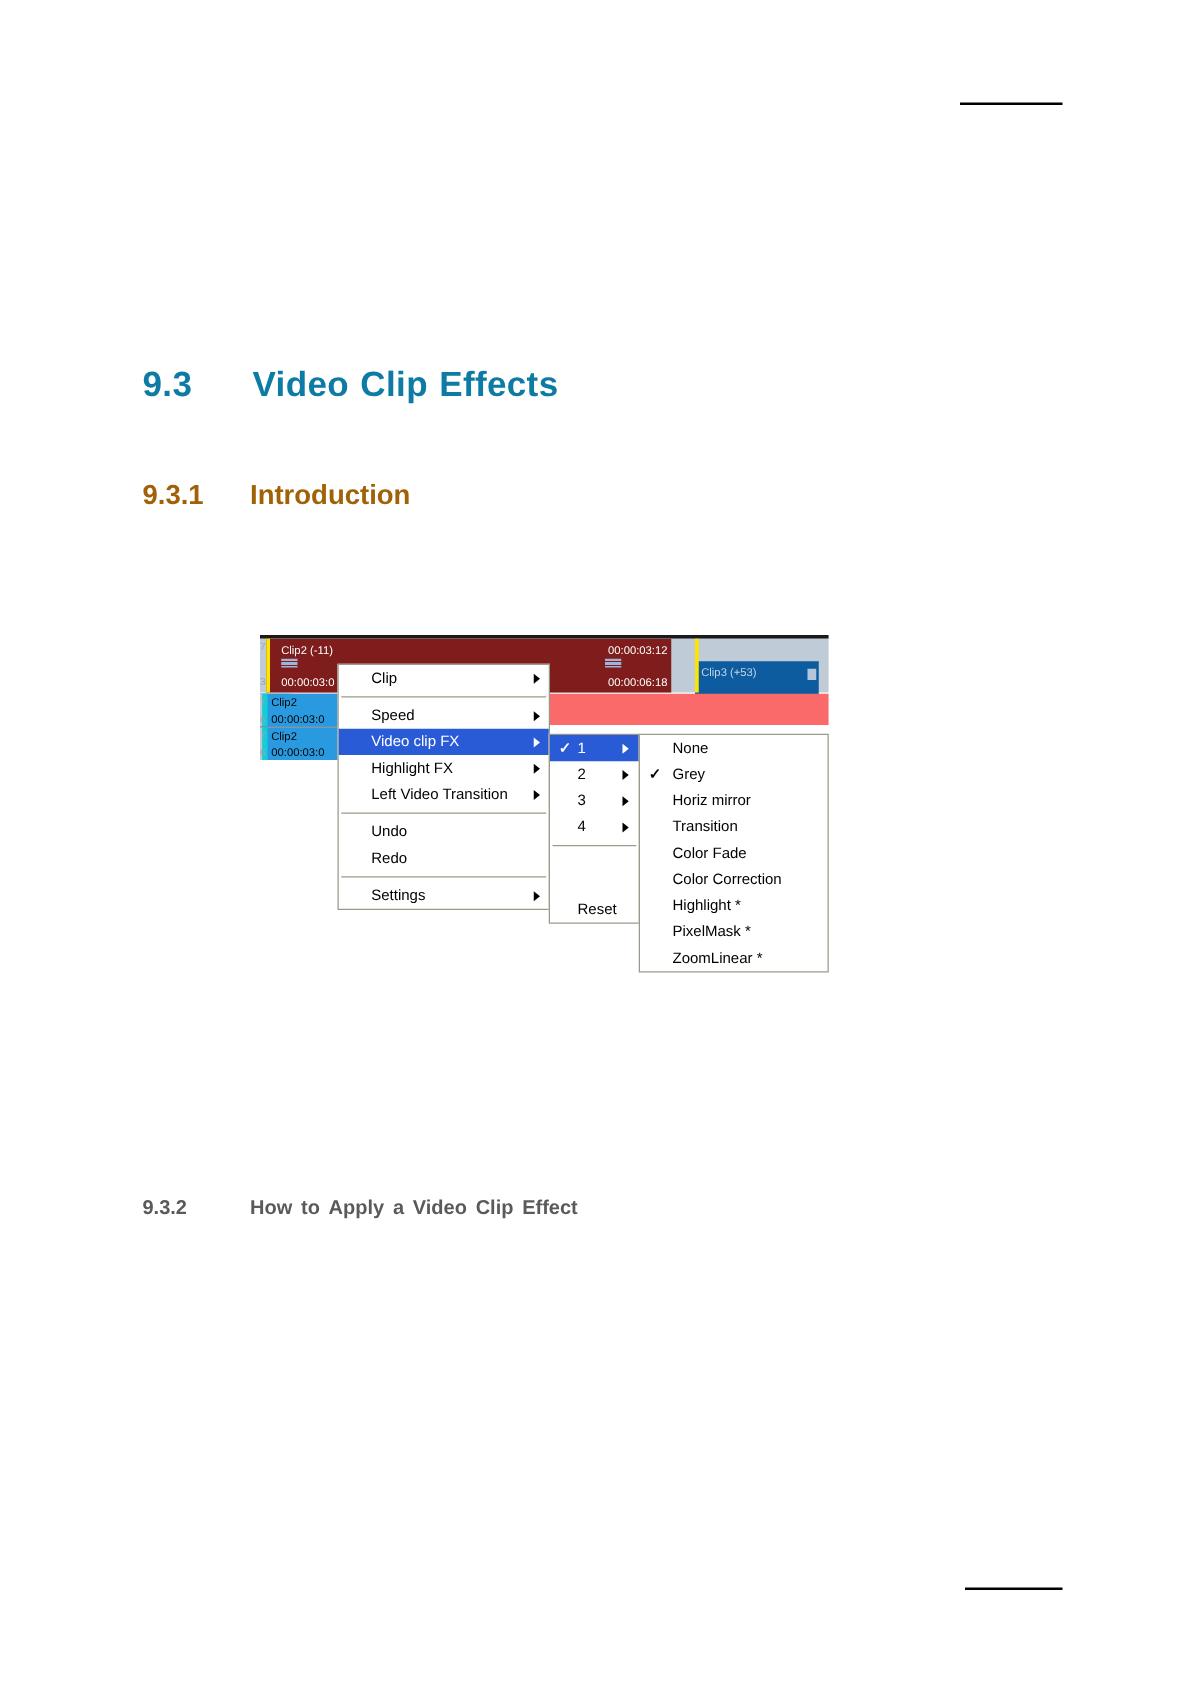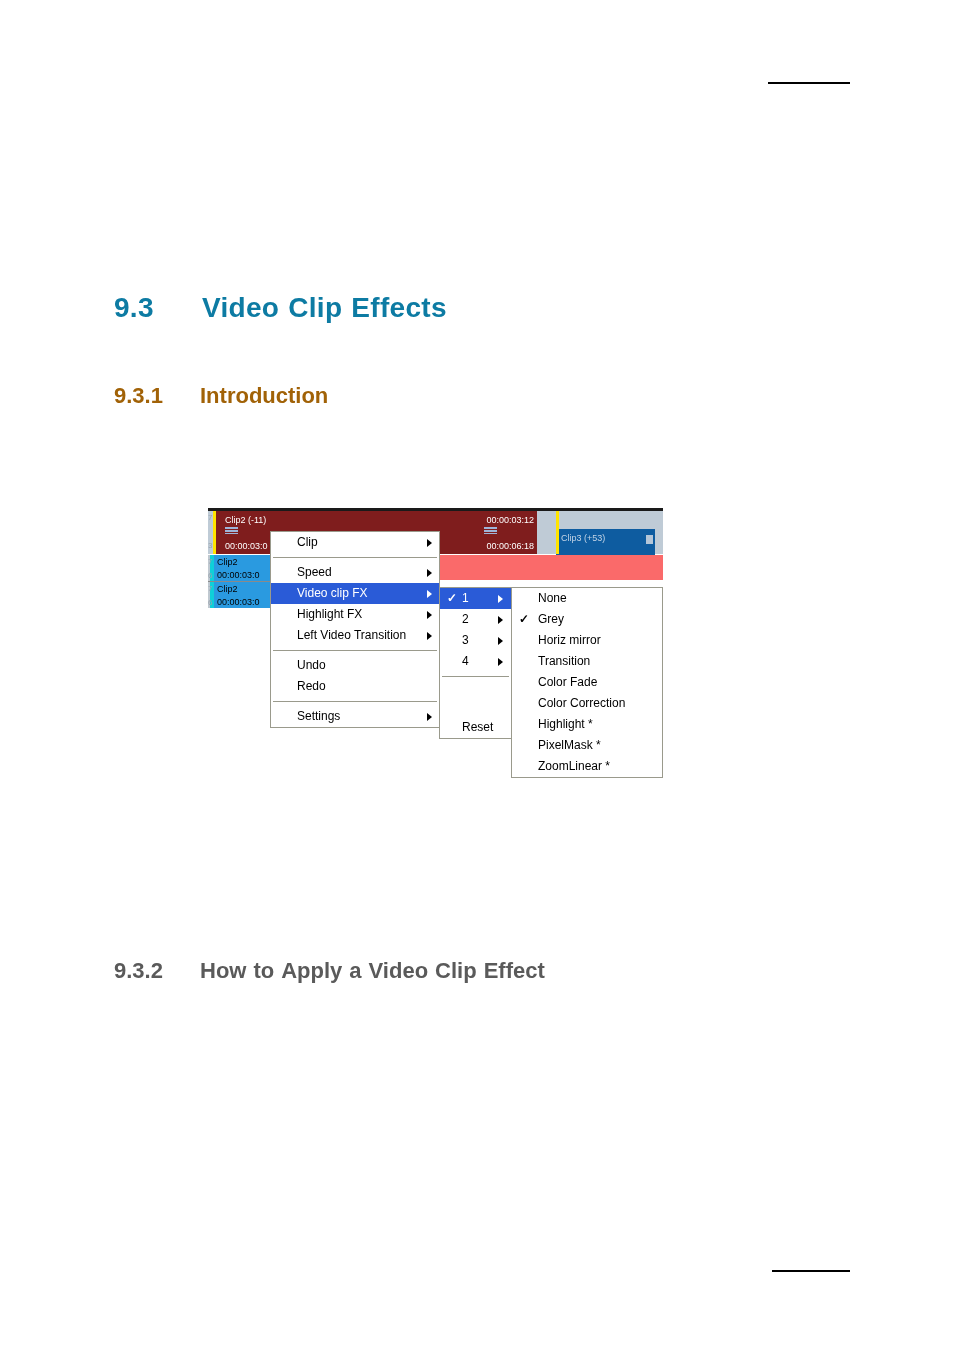--- a/index.html
+++ b/index.html
@@ -57,21 +57,21 @@
     font-weight: bold;
     white-space: nowrap;
   }
   .h3 .num { display: inline-block; width: 86px; }
 
   .h3b {
     position: absolute;
     left: 114px;
     top: 958px;
     color: #5a5a5a;
-    font-size: 22px;
+    font-size: 16px;
     font-weight: bold;
     white-space: nowrap;
   }
   .h3b .num { display: inline-block; width: 86px; }
   .h3b .txt .w { margin-right: 7px; }
 
   
   #app-screenshot {
     position: absolute;
     left: 208px;

